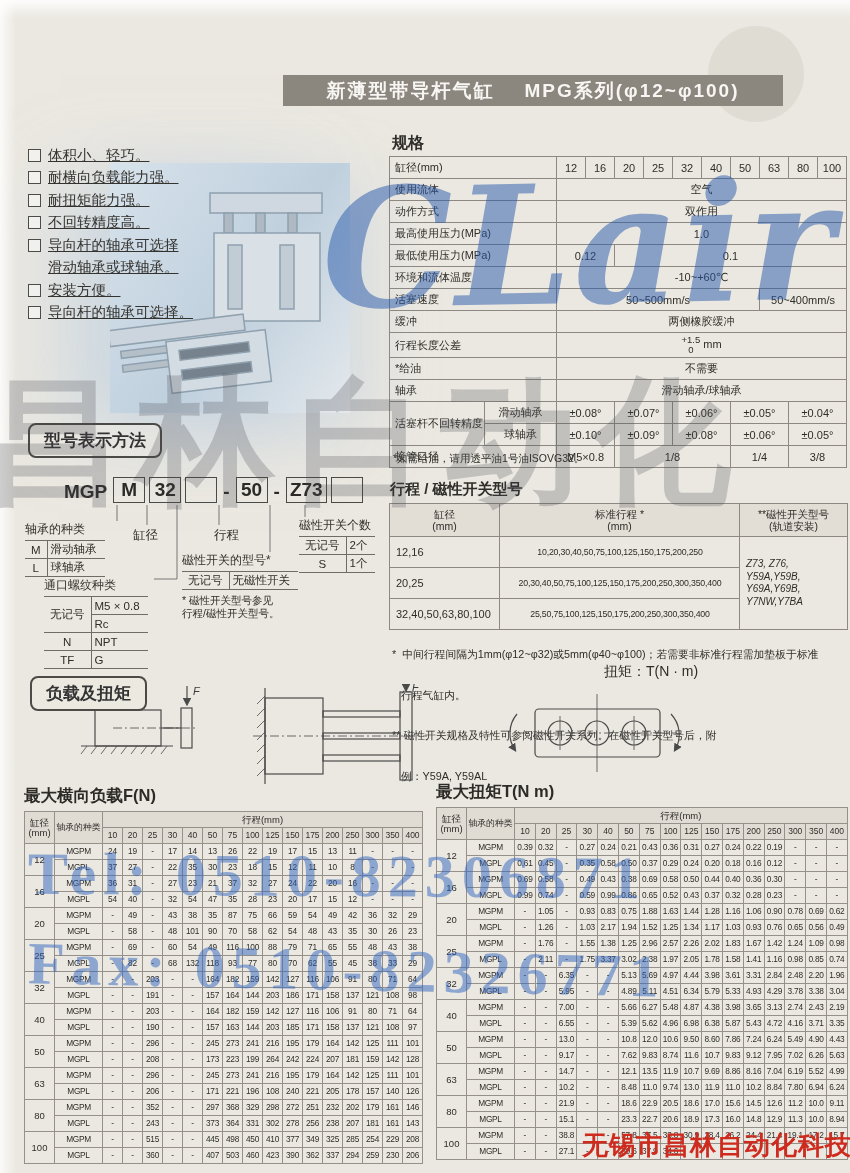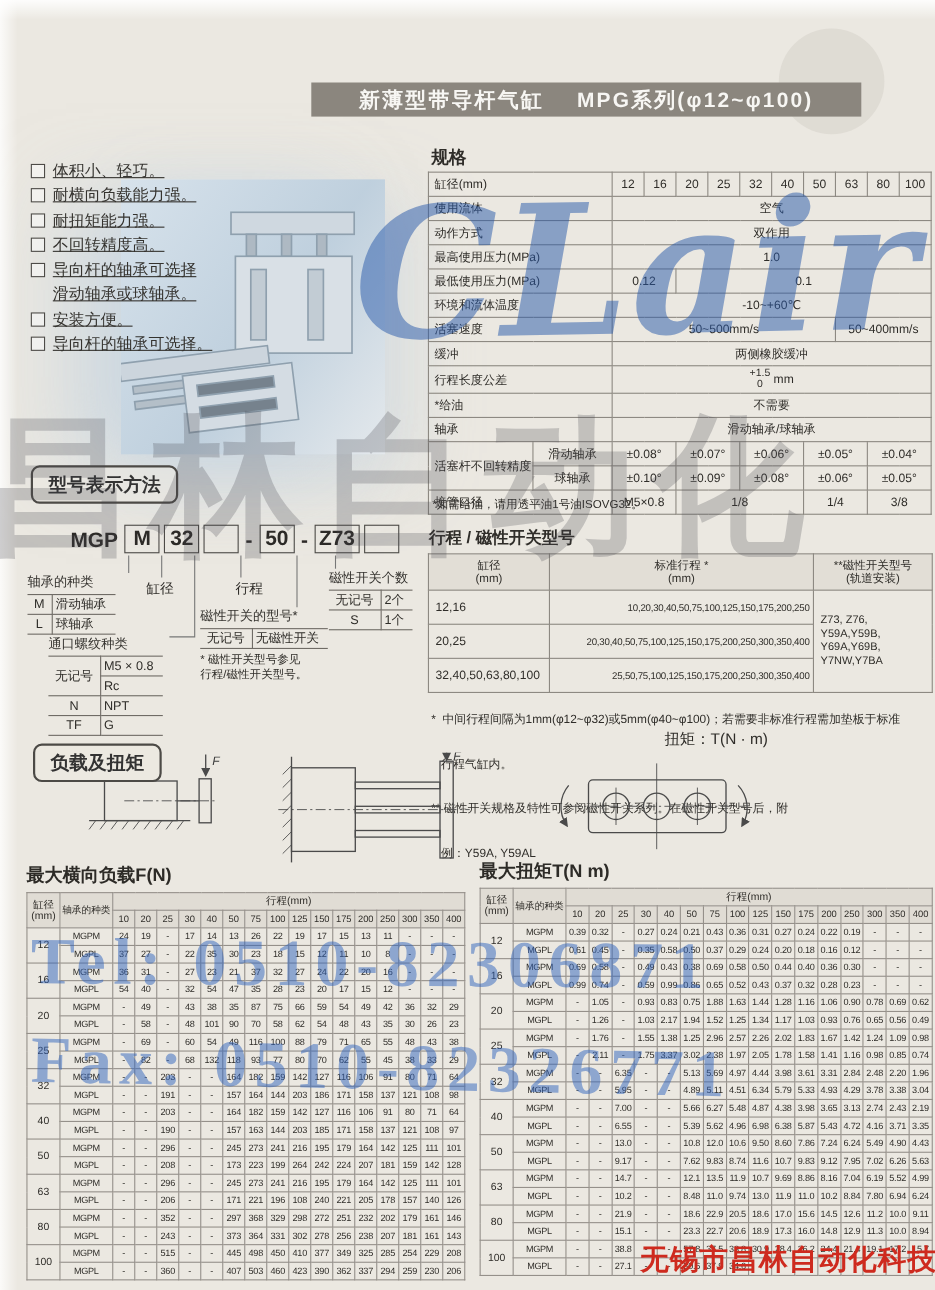--- a/index.html
+++ b/index.html
@@ -34,22 +34,22 @@
   .tol-stack span{display:block;}
   .spec-footnote{position:absolute;left:393px;top:452px;font-size:10.5px;z-index:11;}
   
   .stroke-title{position:absolute;left:390px;top:480px;font-size:15px;font-weight:bold;z-index:12;}
   .stroke-table{position:absolute;left:389px;top:503px;width:458px;border-collapse:collapse;table-layout:fixed;
         z-index:11;font-size:11px;}
   .stroke-table td,.stroke-table th{border:1px solid #8d8982;padding:1px 3px;font-weight:normal;}
   .stroke-table th{height:30px;font-size:10.5px;white-space:pre-line;line-height:12px;background:rgba(215,210,201,.45);}
   .stroke-table td{height:28px;}
   .stroke-table td.bore{font-size:11px;padding-left:6px;text-align:left;}
-  .stroke-table td.strokes{font-size:8.8px;letter-spacing:-.2px;text-align:right;padding-left:4px;}
-  .stroke-table td.sw{font-size:10px;white-space:pre-line;line-height:12.5px;text-align:left;padding-left:6px;}
+  .stroke-table td.strokes{font-size:8.8px;letter-spacing:-.2px;text-align:center;padding-left:4px;}
+  .stroke-table td.sw{font-size:10px;white-space:pre-line;line-height:12.5px;text-align:left;padding-left:6px;font-style:italic;}
   .stroke-notes{position:absolute;left:392px;top:621px;font-size:10.8px;line-height:13.5px;z-index:11;white-space:pre;}
   
   .box-title{position:absolute;border:2px solid #4c4a46;border-radius:8px;padding:4px 14px;
         font-size:17px;font-weight:bold;color:#333;background:rgba(236,233,226,.55);z-index:12;}
   #model-title{left:28px;top:423px;}
   #load-title{left:30px;top:676px;}
   
   .model-code{position:absolute;left:62px;top:477px;display:flex;align-items:flex-end;gap:4px;
         font-size:19px;z-index:12;color:#2c2a27;font-weight:bold;}
   .code-box{border:1.5px solid #4c4a46;min-width:24px;height:24px;display:flex;align-items:center;

